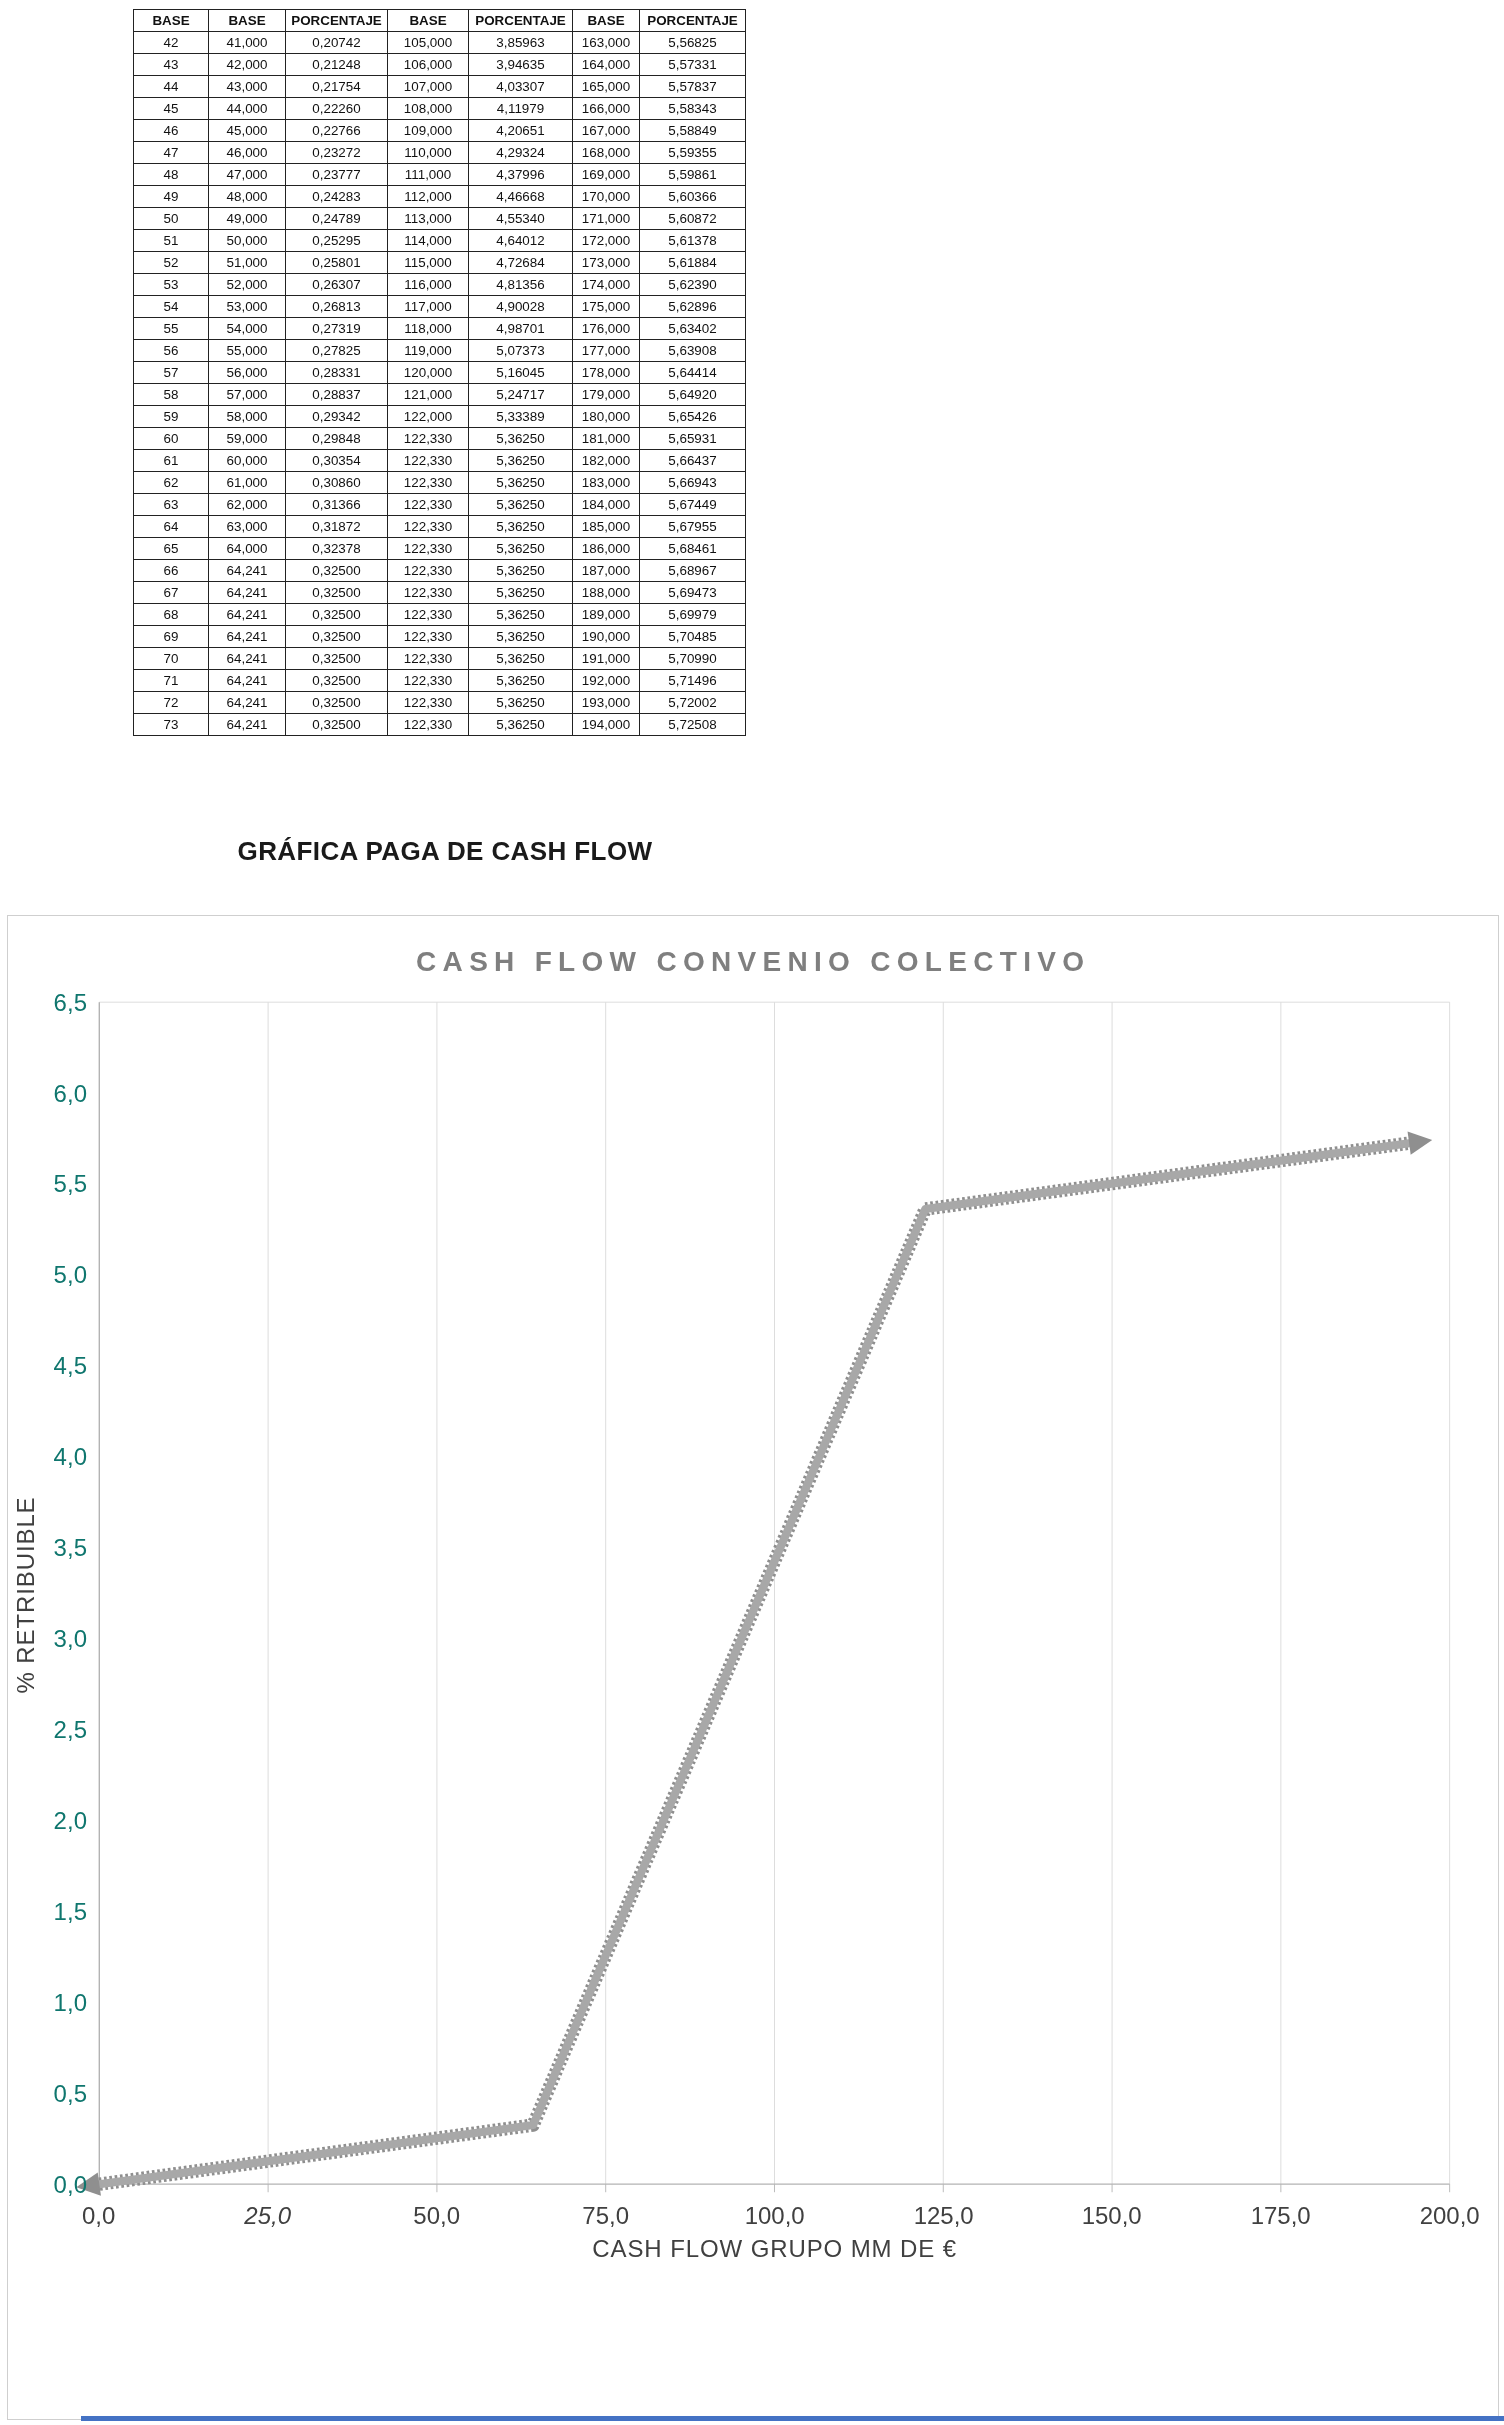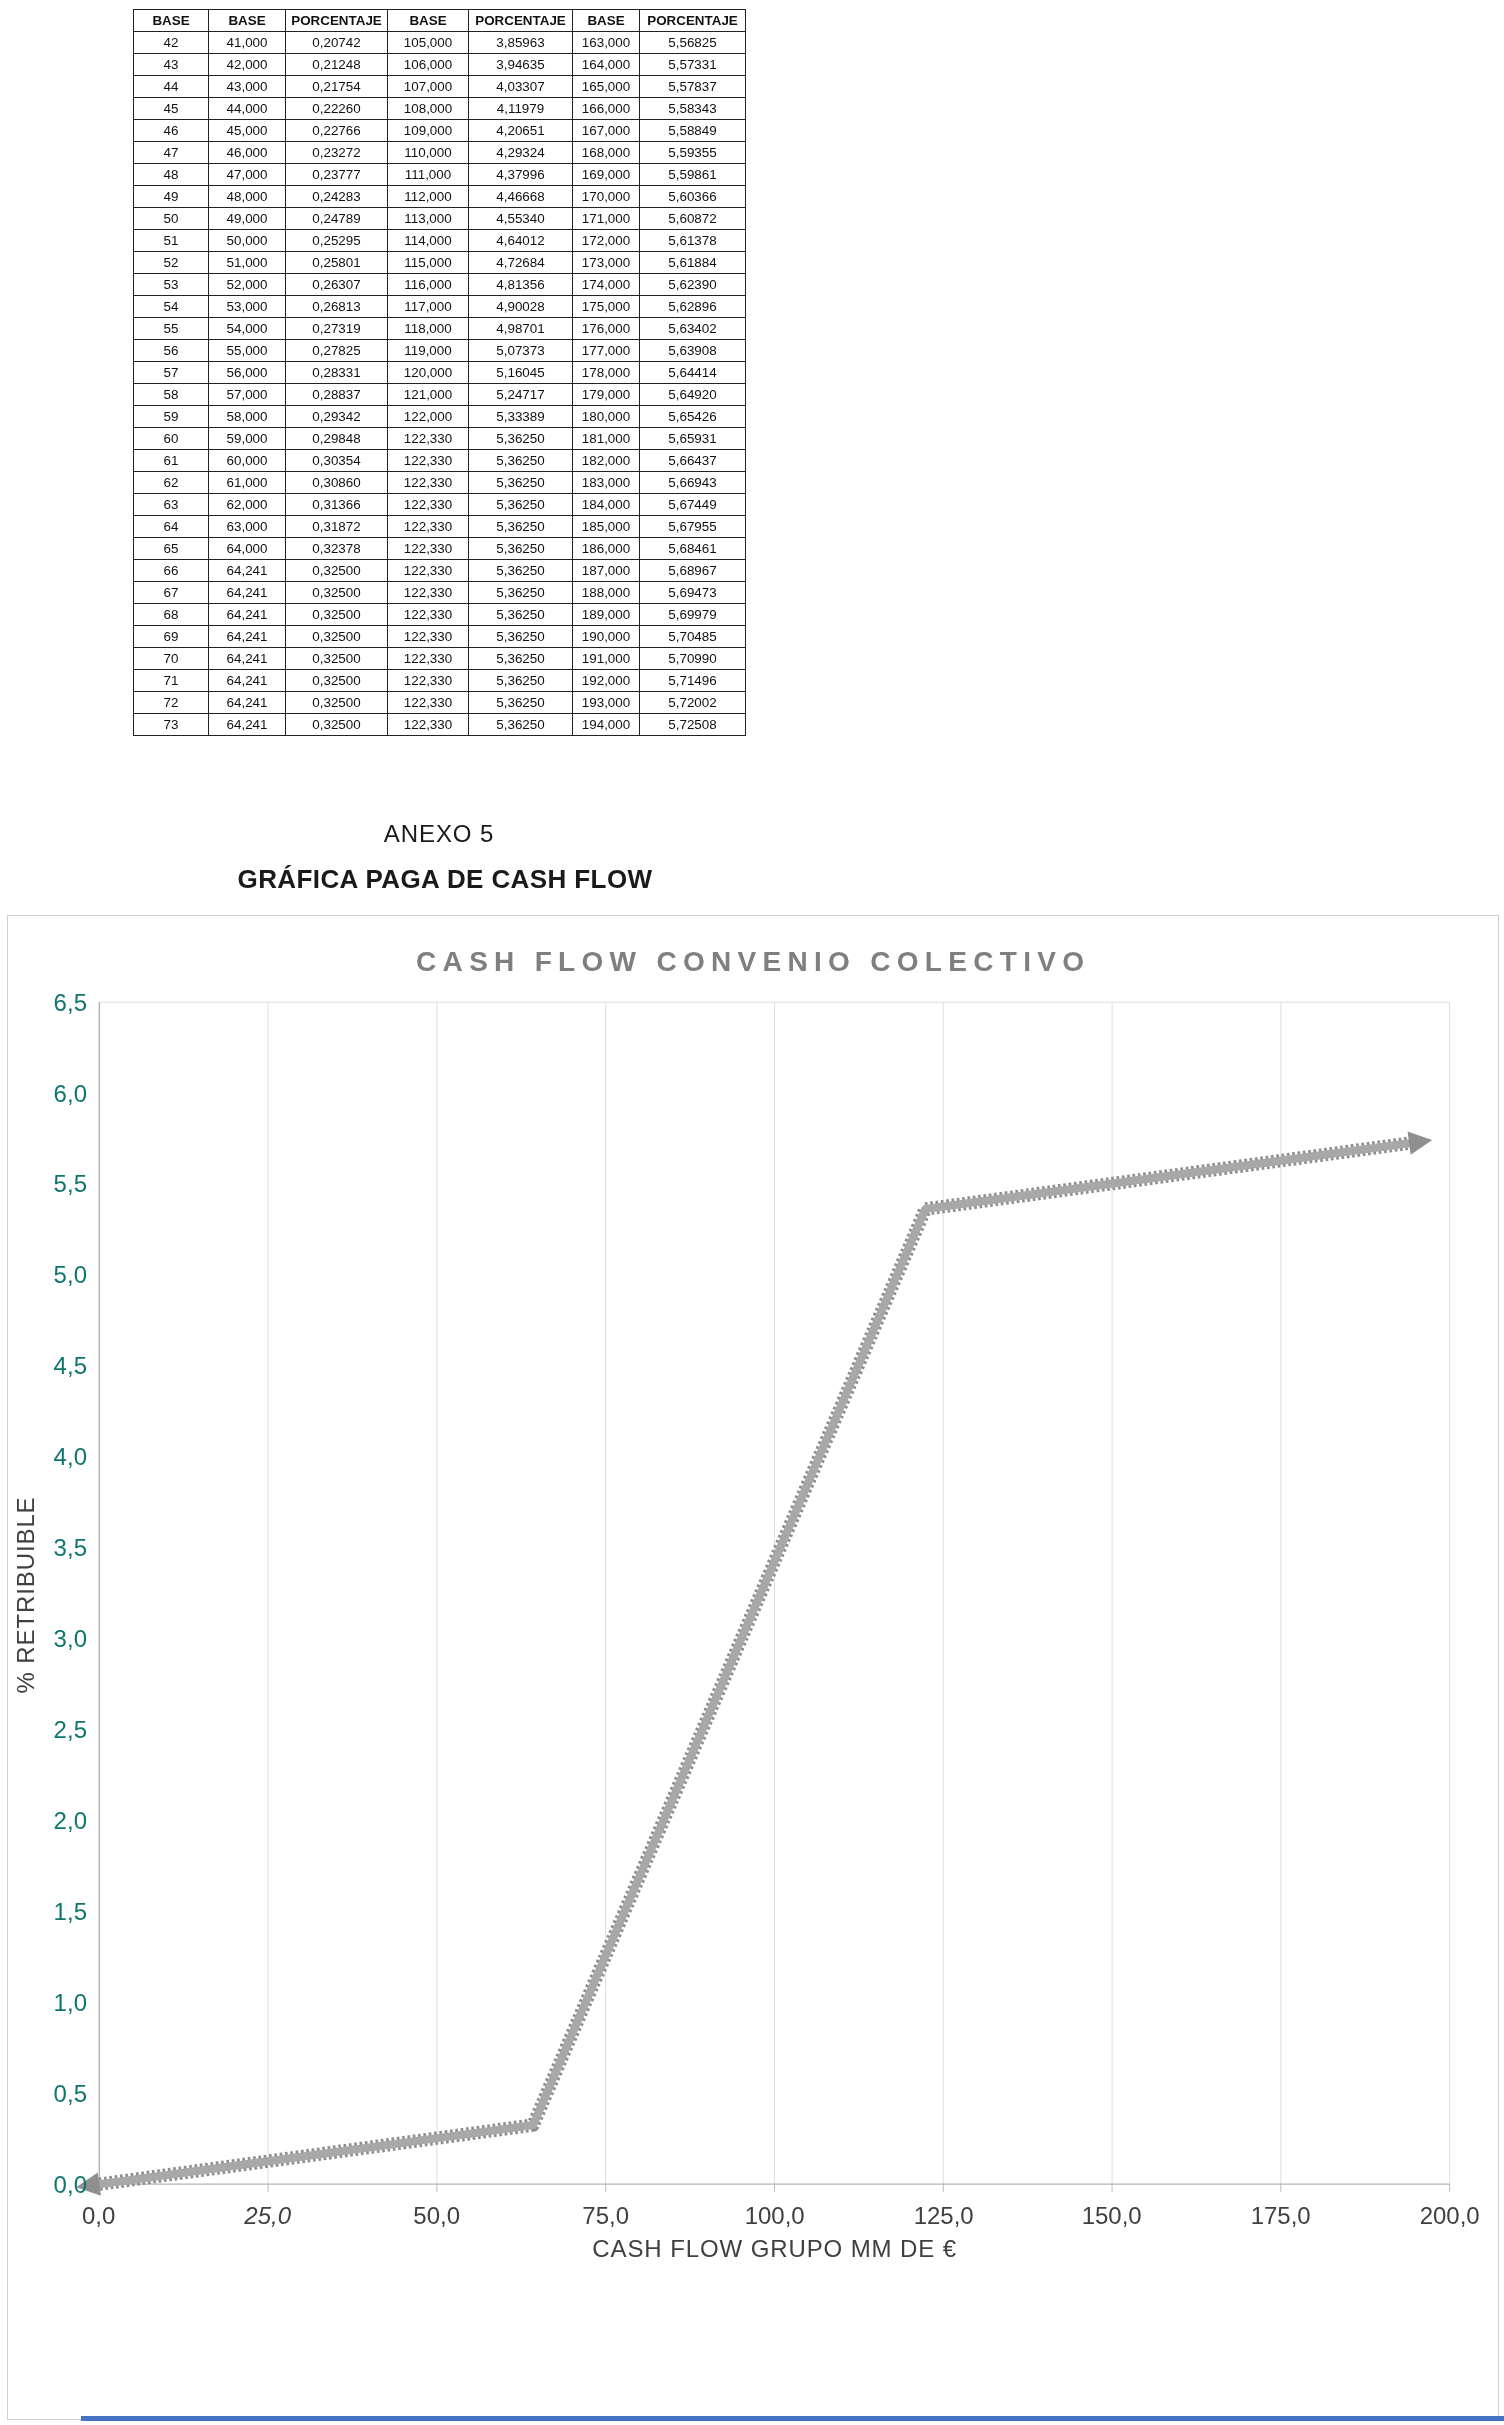--- a/index.html
+++ b/index.html
@@ -423,21 +423,20 @@
           <td>0,32500</td>
           <td>122,330</td>
           <td>5,36250</td>
           <td>194,000</td>
           <td>5,72508</td>
         </tr>
       </tbody>
   </table>
 
   <div class="headings">
-    <div class="anexo-heading">ANEXO 5</div>
     <div class="grafica-heading">GRÁFICA PAGA DE CASH FLOW</div>
   </div>
 
   <div class="chart-box">
     <div class="chart-title" style="color: rgb(127, 127, 127);">CASH FLOW CONVENIO COLECTIVO</div>
     <svg id="chart-svg" width="1490" height="1503" viewBox="0 0 1664 1678">
         <line x1="102" y1="96" x2="102" y2="1416" stroke="#d9d9d9" stroke-width="1"></line>
         <line x1="102" y1="1416" x2="102" y2="1425" stroke="#b3b3b3" stroke-width="1"></line>
         <line x1="290.5" y1="96" x2="290.5" y2="1416" stroke="#d9d9d9" stroke-width="1"></line>
         <line x1="290.5" y1="1416" x2="290.5" y2="1425" stroke="#b3b3b3" stroke-width="1"></line>

